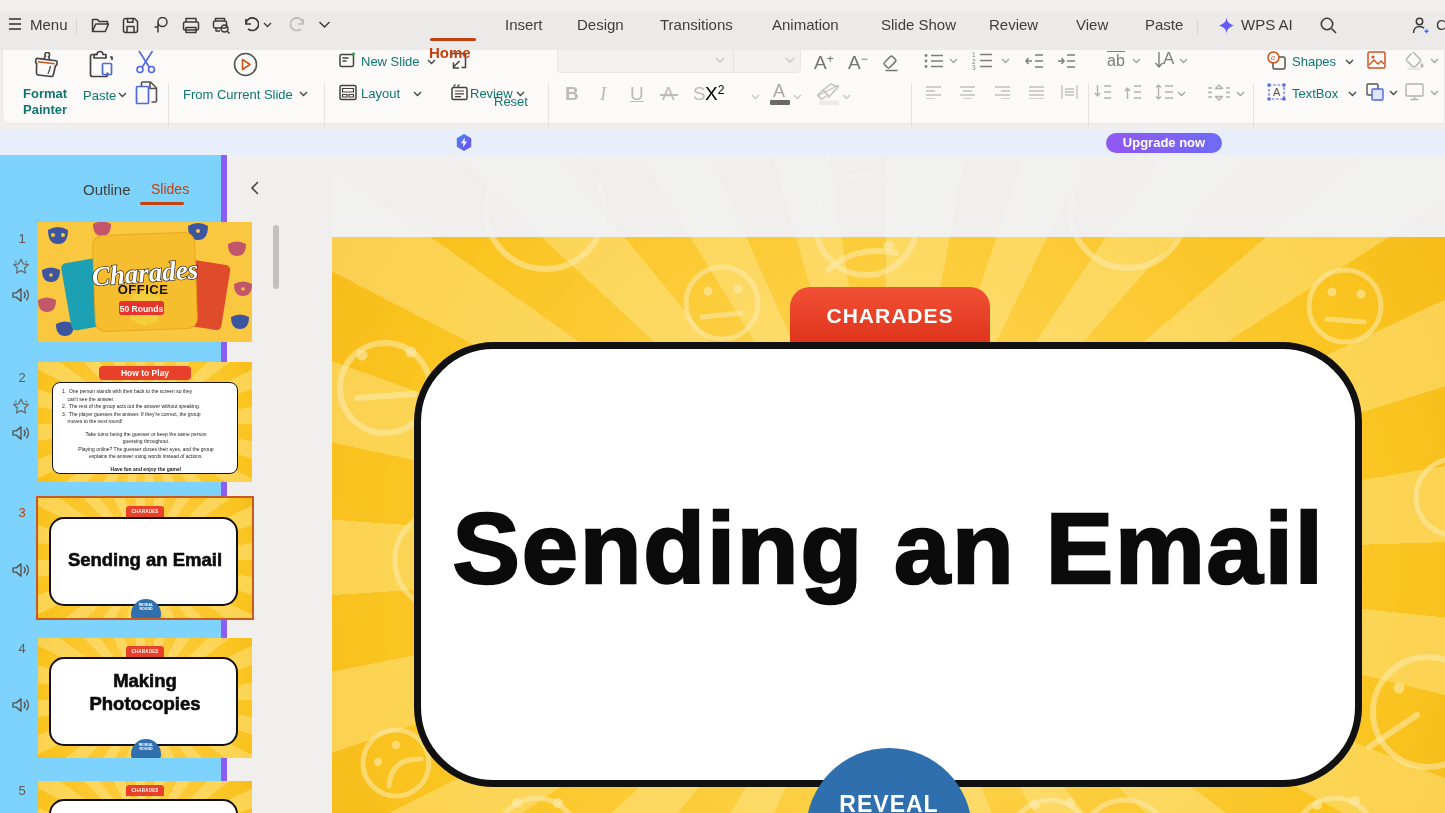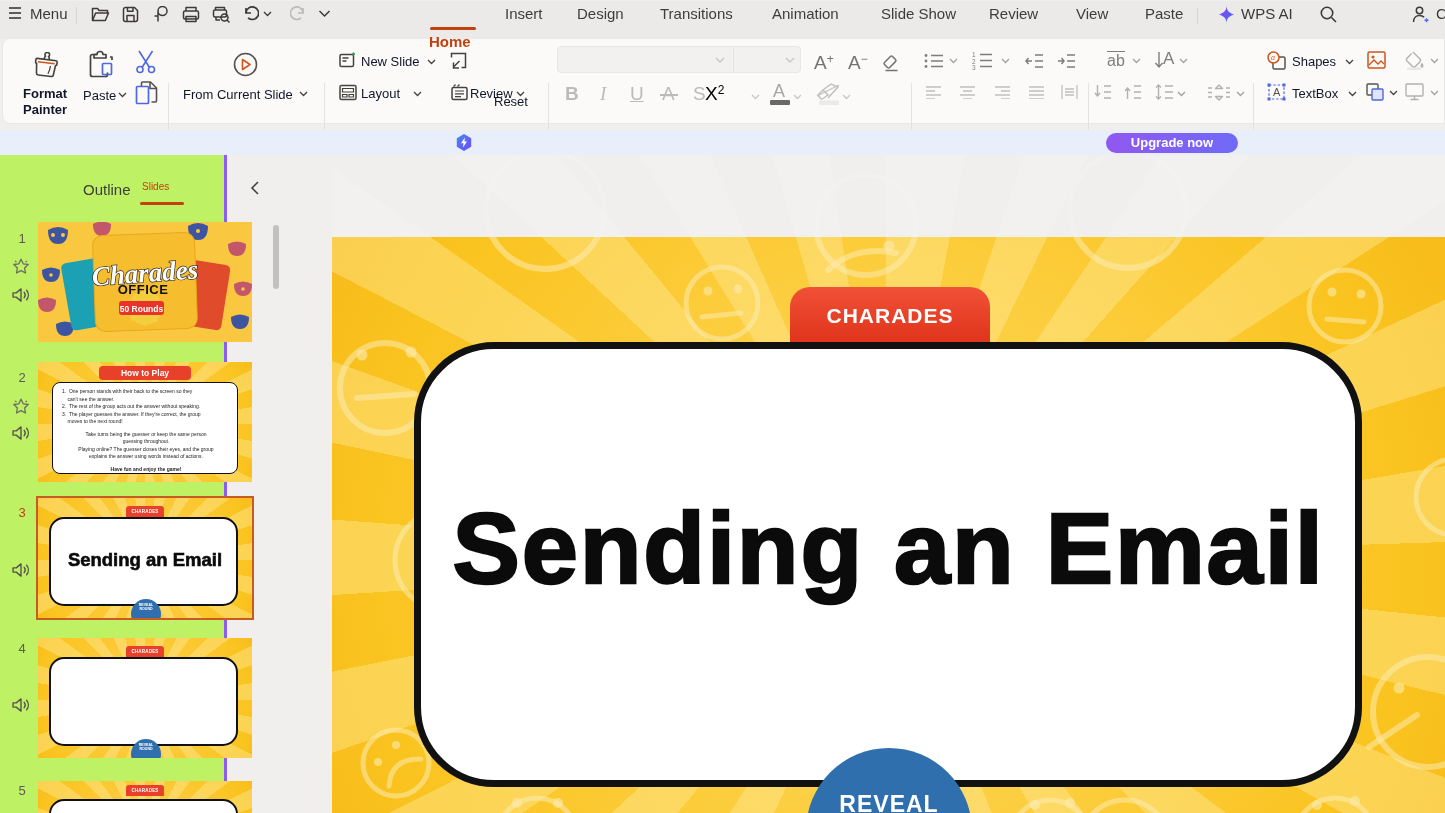--- a/index.html
+++ b/index.html
@@ -1,41 +1,41 @@
 <!DOCTYPE html>
 <html><head>
 <meta charset="utf-8">
 <style>
   * { margin:0; padding:0; box-sizing:border-box; }
   html,body { width:1445px; height:813px; overflow:hidden; font-family:"Liberation Sans", sans-serif; }
   body { position:relative; background:#f0efee; }
   .abs { position:absolute; }
 
   
-  #titlebar { position:absolute; left:0; top:1px; width:1445px; height:38px; background:#eceae9;text-align:center; }
+  #titlebar { position:absolute; left:0; top:12px; width:1445px; height:38px; background:#eceae9;text-align:center; }
   .tb-txt { position:absolute; font-size:15px; color:#3c3a39; }
   .vsep { position:absolute; width:1px; background:#d8d6d5; }
   .tabtxt { position:absolute; top:4px; font-size:15px; color:#3f3d3c; }
 
   
   #ribbonbg { position:absolute; left:0; top:30px; width:1445px; height:100px; background:#f1efee; }
   #ribboncard { position:absolute; left:2px; top:38px; width:1443px; height:86px; background:#fbfaf9; border:1px solid #eae8e7; border-radius:8px 0 0 8px; }
-  .rb-lbl { position:absolute; font-size:13px; color:#0f172a; white-space:nowrap; }
+  .rb-lbl { position:absolute; font-size:13px; color:#0f766e; white-space:nowrap; }
   .rb-sep { position:absolute; top:44px; width:1px; height:76px; background:#e5e3e2; }
   .disabled-box { position:absolute; background:#f3f1f0; border-radius:4px; }
 
   
   #banner { position:absolute; left:0; top:130px; width:1445px; height:25px; background:#e8effa; }
   #banner .msg { position:absolute; left:478px; top:4px; font-size:13.5px; color:#3f4a59; }
-  #upgrade { position:absolute; left:1106px; top:3px; width:132px; height:20px; border-radius:10px;
+  #upgrade { position:absolute; left:1106px; top:3px; width:116px; height:20px; border-radius:10px;
      background:linear-gradient(90deg,#9158f0,#6f6af7); color:#fff; font-size:13px; font-weight:bold;
      text-align:center; line-height:20px; }
 
   
-  #leftpanel { position:absolute; left:0; top:155px; width:227px; height:658px; background:#bef264; border-right:3px solid #8b5cf6; }
+  #leftpanel { position:absolute; left:0; top:155px; width:227px; height:658px; background:#7dd3fc; border-right:6px solid #8b5cf6; }
   .thumbwrap { position:absolute; left:38px; width:214px; height:120px; background:#fff; overflow:hidden; }
   .slnum { position:absolute; left:14px; width:16px; text-align:center; font-size:13px; color:#5c5a59; }
   .sideicon { position:absolute; left:12px; width:18px; height:16px; }
 
   .minislide { position:absolute; left:0; top:0; width:214px; height:120px;
      background:
        repeating-conic-gradient(from 99deg at 107px 62px, rgba(255,238,165,0.38) 0deg 9deg, rgba(255,238,165,0) 9deg 18deg),
        radial-gradient(circle at 107px 62px, #ffda66 0%, #fcca3a 45%, #fac420 85%, #f8bd1b 100%); }
   .minitab { position:absolute; left:88px; top:8px; width:38px; height:11px; background:#e8402a; border-radius:3px 3px 0 0;
      color:#fff; font-weight:bold; font-size:4.5px; text-align:center; line-height:11px; letter-spacing:0.2px; }
@@ -515,21 +515,21 @@
       <div id="charadestab">CHARADES</div>
       <div id="whitebox"></div>
       <div id="slidetitle">Sending an Email</div>
       <div id="revealcircle">
         <span>REVEAL</span>
       </div>
     </div>
   </div>
   <div id="leftpanel">
     <div class="abs" style="left:83px;top:26px;font-size:15px;color:#3f3d3c;">Outline</div>
-    <div class="abs" style="left:142px;top:26px;font-size:10px;color:#c2410e;">Slides</div>
+    <div class="abs" style="left:151px;top:26px;font-size:14px;color:#c2410e;">Slides</div>
     <div class="abs" style="left:140px;top:47px;width:44px;height:3px;border-radius:2px;background:#c2410e;"></div>
     <svg class="abs" style="left:250px;top:26px" width="9" height="14" viewBox="0 0 9 14" fill="none" stroke="#3c3a39" stroke-width="1.5">
       <path d="M8 1 L2 7 l6 6"></path>
     </svg>
     <div class="abs" style="left:273px;top:70px;width:6px;height:64px;border-radius:3px;background:#c3c1c0;"></div>
 
     <div class="slnum" style="top:76px;">1</div>
     <svg class="sideicon" style="top:103px" viewBox="0 0 18 16" fill="none" stroke="#6b6967" stroke-width="1.3">
       <path d="M9 1.2 l2.2 4.6 5 0.7 -3.6 3.5 0.9 5 -4.5-2.4 -4.5 2.4 0.9-5 L1.8 6.5 l5-0.7 z" stroke-linejoin="round"></path>
       <path d="M3 3 l1.5 1M15 3 l-1.5 1" stroke-width="1.1"></path>
@@ -628,20 +628,21 @@
 
     <div class="slnum" style="top:486px;">4</div>
     <svg class="sideicon" style="top:542px" viewBox="0 0 17 14" fill="none" stroke="#55524f" stroke-width="1.3">
       <path d="M1 5 h3 L8.5 1.2 V12.8 L4 9 H1 z" stroke-linejoin="round"></path>
       <path d="M11.5 4.5 a4 4 0 0 1 0 5 M13.8 2.5 a7 7 0 0 1 0 9" stroke-linecap="round"></path>
     </svg>
     <div class="thumbwrap" style="top:483px;" id="thumb4">
       <div class="minislide"></div>
       <div class="minitab">CHARADES</div>
       <div class="minibox"></div>
+      <div class="minititle" style="top:32px;font-size:18.5px;line-height:1.22;">Making<br>Photocopies</div>
       <div class="minireveal">
         <div style="margin-top:4px;">REVEAL<br>ROUND</div>
       </div>
     </div>
 
     <div class="slnum" style="top:628px;">5</div>
     <div class="thumbwrap" style="top:626px;height:32px;" id="thumb5">
       <div class="minislide"></div>
       <div class="minitab" style="top:4px;">CHARADES</div>
       <div class="abs" style="left:11px;top:18px;width:189px;height:40px;background:#fff;border:2px solid #111;border-radius:15px;"></div>

